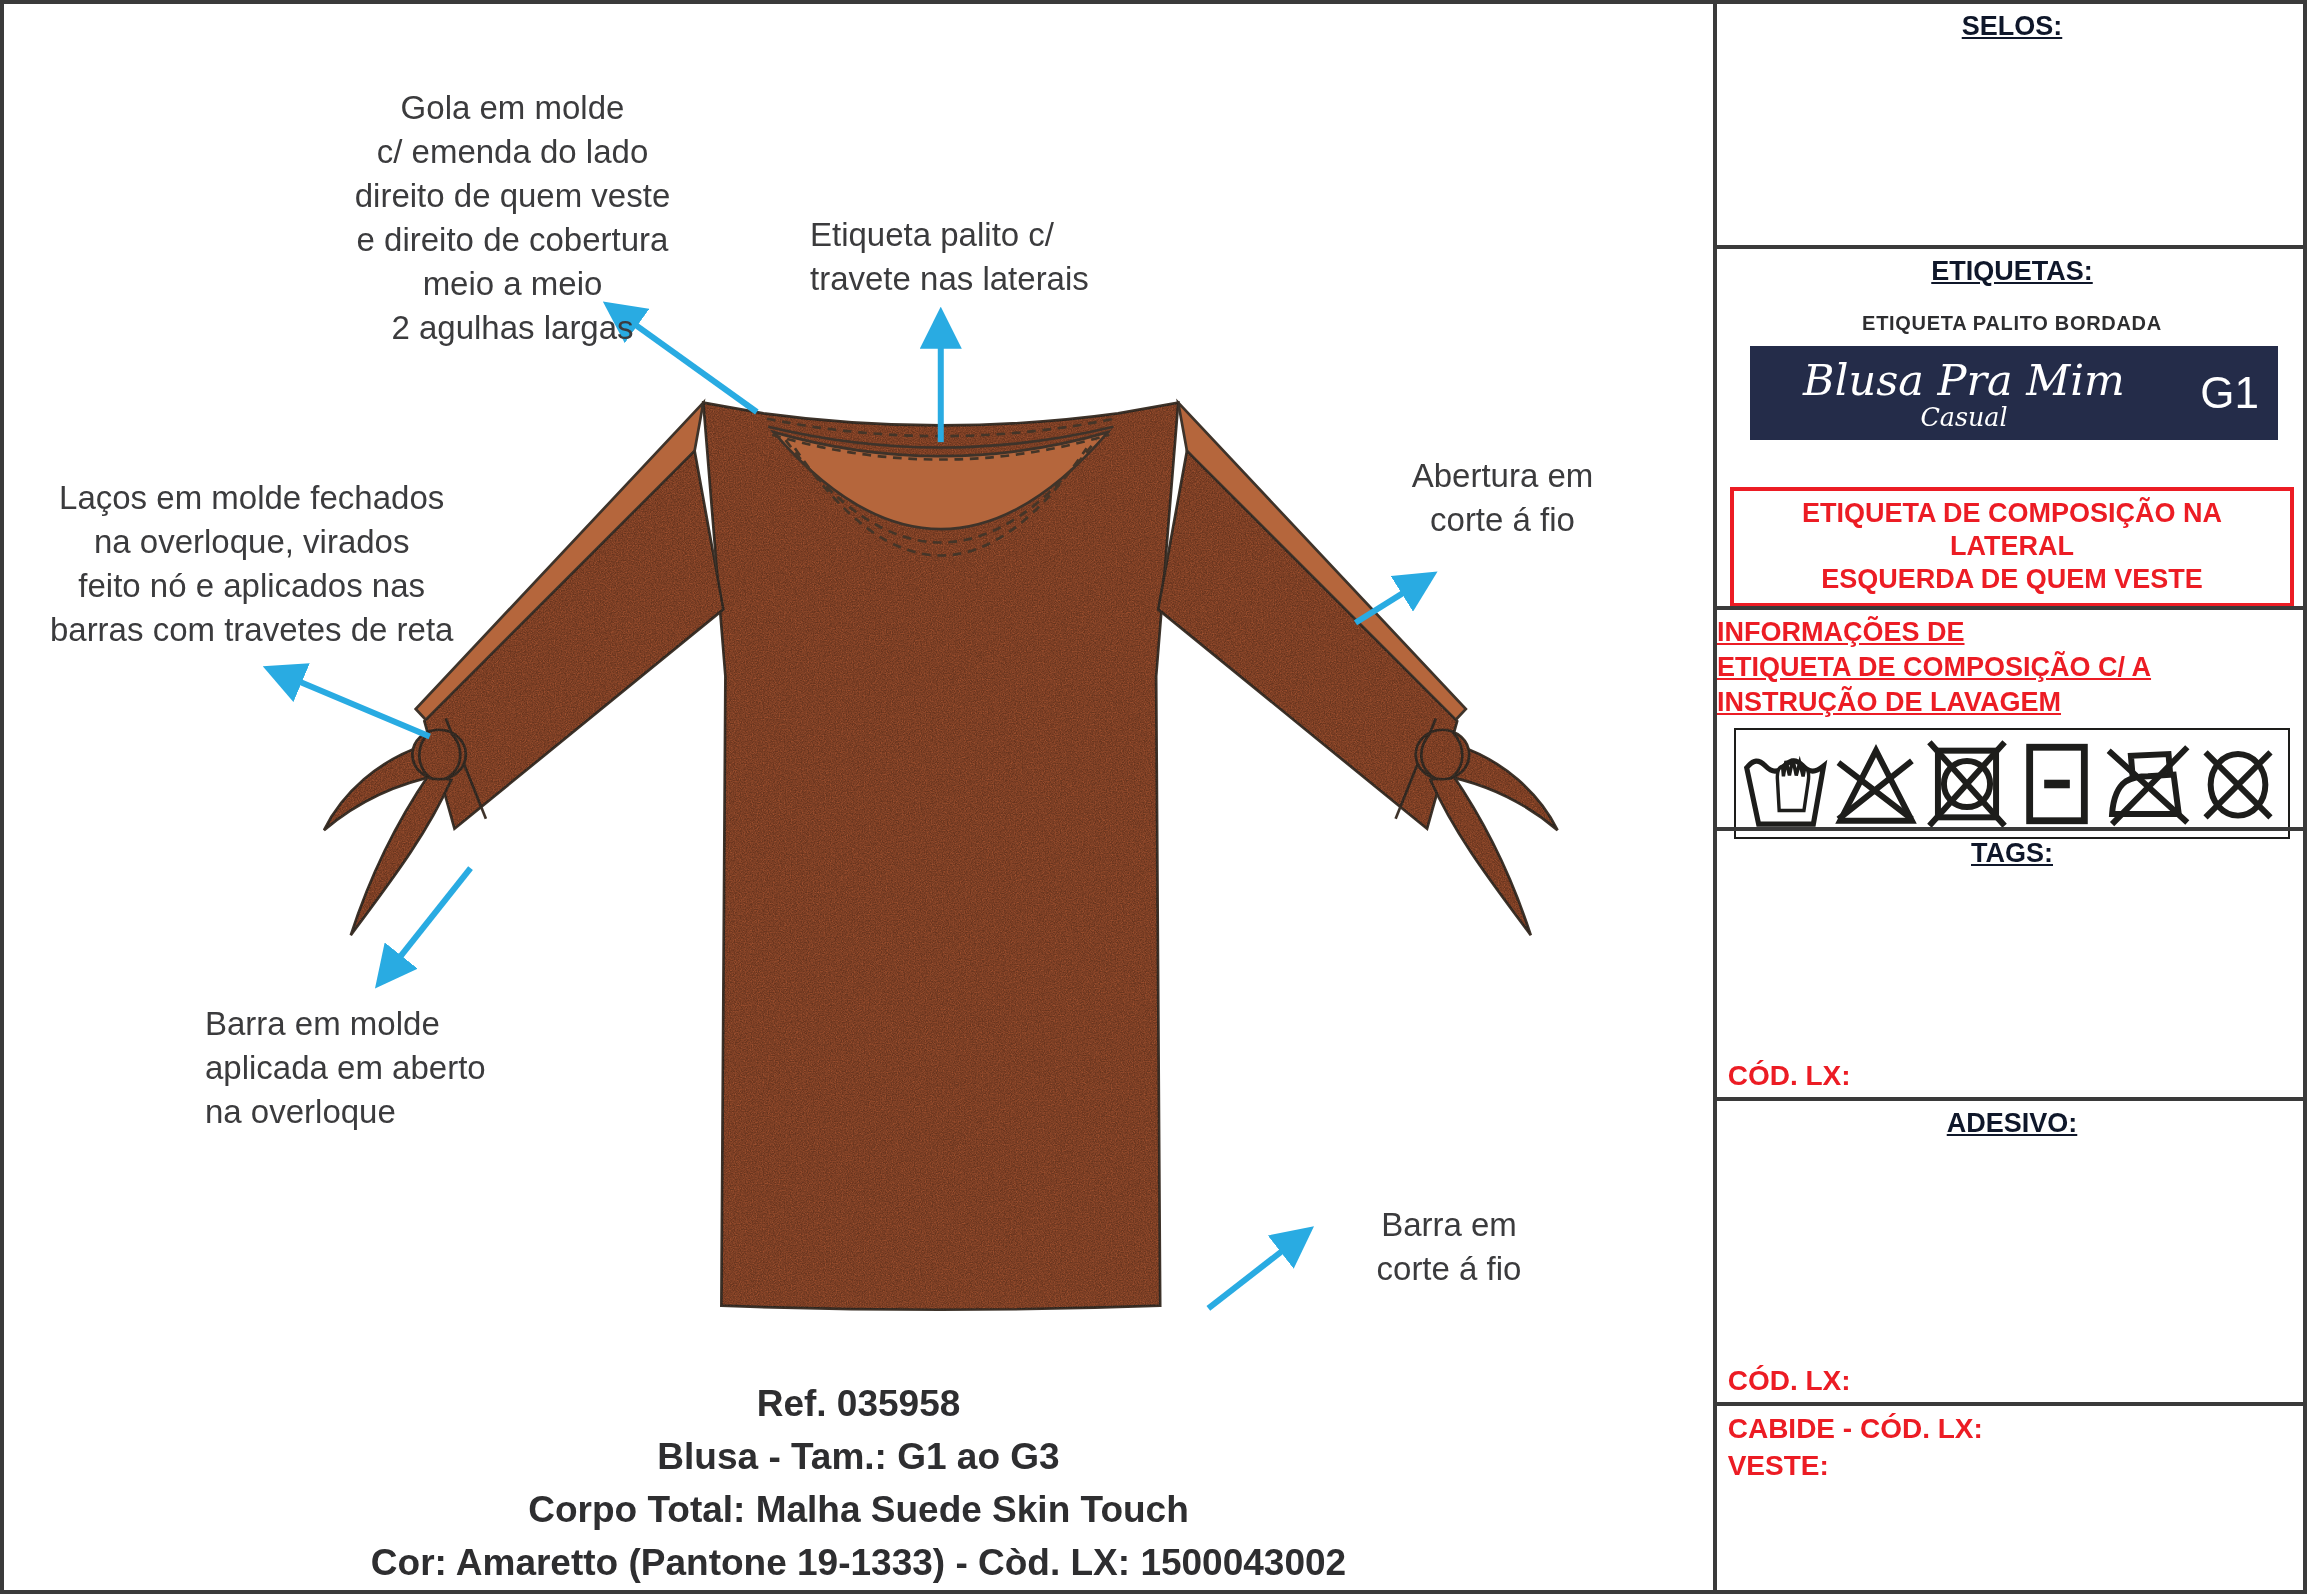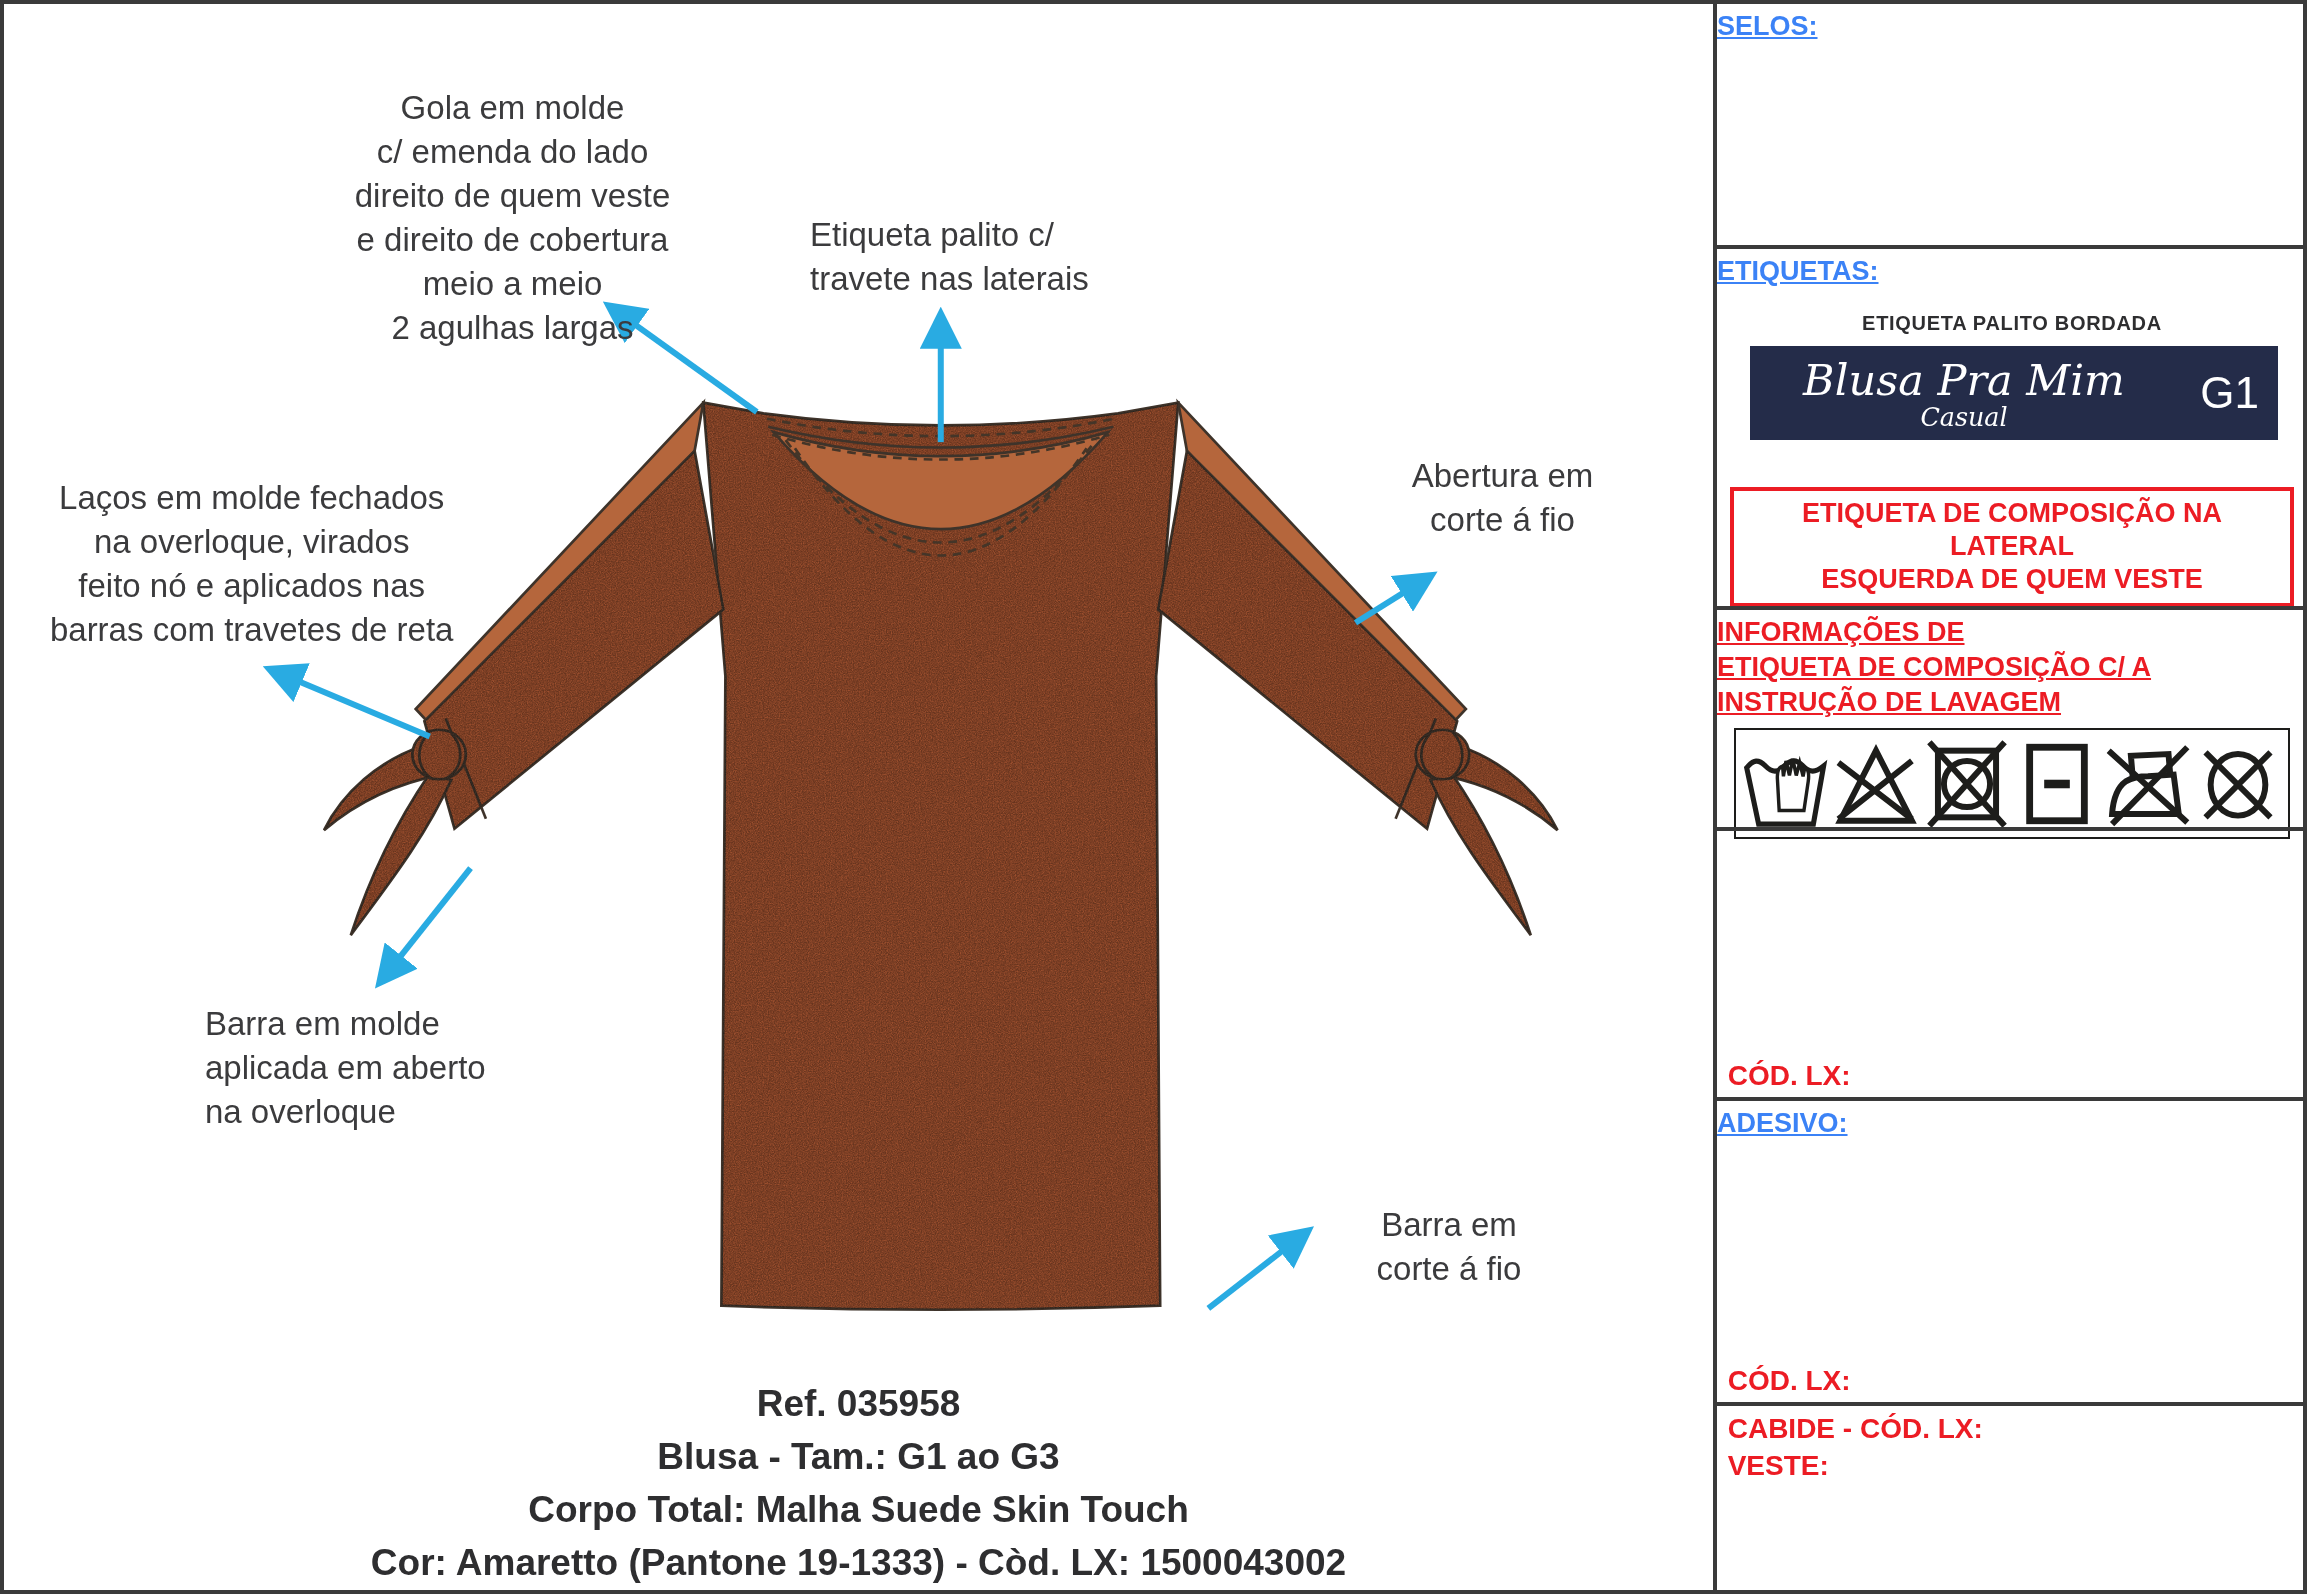--- a/index.html
+++ b/index.html
@@ -13,21 +13,21 @@
   .callout div{white-space:nowrap;}
   .spec{position:absolute;left:0;top:1373px;width:1709px;text-align:center;
         color:#2e2e30;font-weight:bold;font-size:37px;line-height:53px;}
   .spec div{white-space:nowrap;}
   svg.art{position:absolute;left:0;top:0;}
   
   .sidebar{position:absolute;left:1709px;top:0;width:594px;height:1586px;
            border-left:4px solid #3a3a3a;box-sizing:border-box;background:#fff;}
   .sec{position:relative;box-sizing:border-box;width:100%;}
   .sec + .sec{border-top:4.7px solid #3a3a3a;}
-  .sec-title{color:#3b82f6;font-weight:bold;font-size:27px;text-align:left;
+  .sec-title{color:#0f172a;font-weight:bold;font-size:27px;text-align:center;
              text-decoration:underline;padding-top:6.7px;}
   .sec-cod{position:absolute;left:10.7px;bottom:5.4px;color:#ec1c24;font-weight:bold;font-size:28px;}
   #sec-selos{height:241px;}
   #sec-etiquetas{height:361px;}
   #sec-lavagem{height:221px;}
   #sec-tags{height:270px;}
   #sec-adesivo{height:305px;}
   #sec-cabide{height:188px;}
   .etq-sub{margin-top:25.4px;text-align:center;color:#2e2e30;font-weight:bold;font-size:20px;letter-spacing:0.7px;}
   .brand-label{position:relative;margin:10.7px 29px 0 33px;height:94px;background:#242c49;}
@@ -227,20 +227,21 @@
         </svg>
 
         <svg width="88" height="94" viewBox="0 0 100 110" fill="none" stroke="#1d1d1b" stroke-width="7" title="do-not-dry-clean">
           <ellipse cx="50" cy="56" rx="32" ry="36"></ellipse>
           <path d="M12,18 L88,94 M88,18 L12,94"></path>
         </svg>
       </div>
     </div>
 
     <div class="sec" id="sec-tags">
+      <div class="sec-title">TAGS:</div>
       <div class="sec-cod">CÓD. LX:</div>
     </div>
 
     <div class="sec" id="sec-adesivo">
       <div class="sec-title">ADESIVO:</div>
       <div class="sec-cod">CÓD. LX:</div>
     </div>
 
     <div class="sec" id="sec-cabide">
       <div class="cabide-lines">

